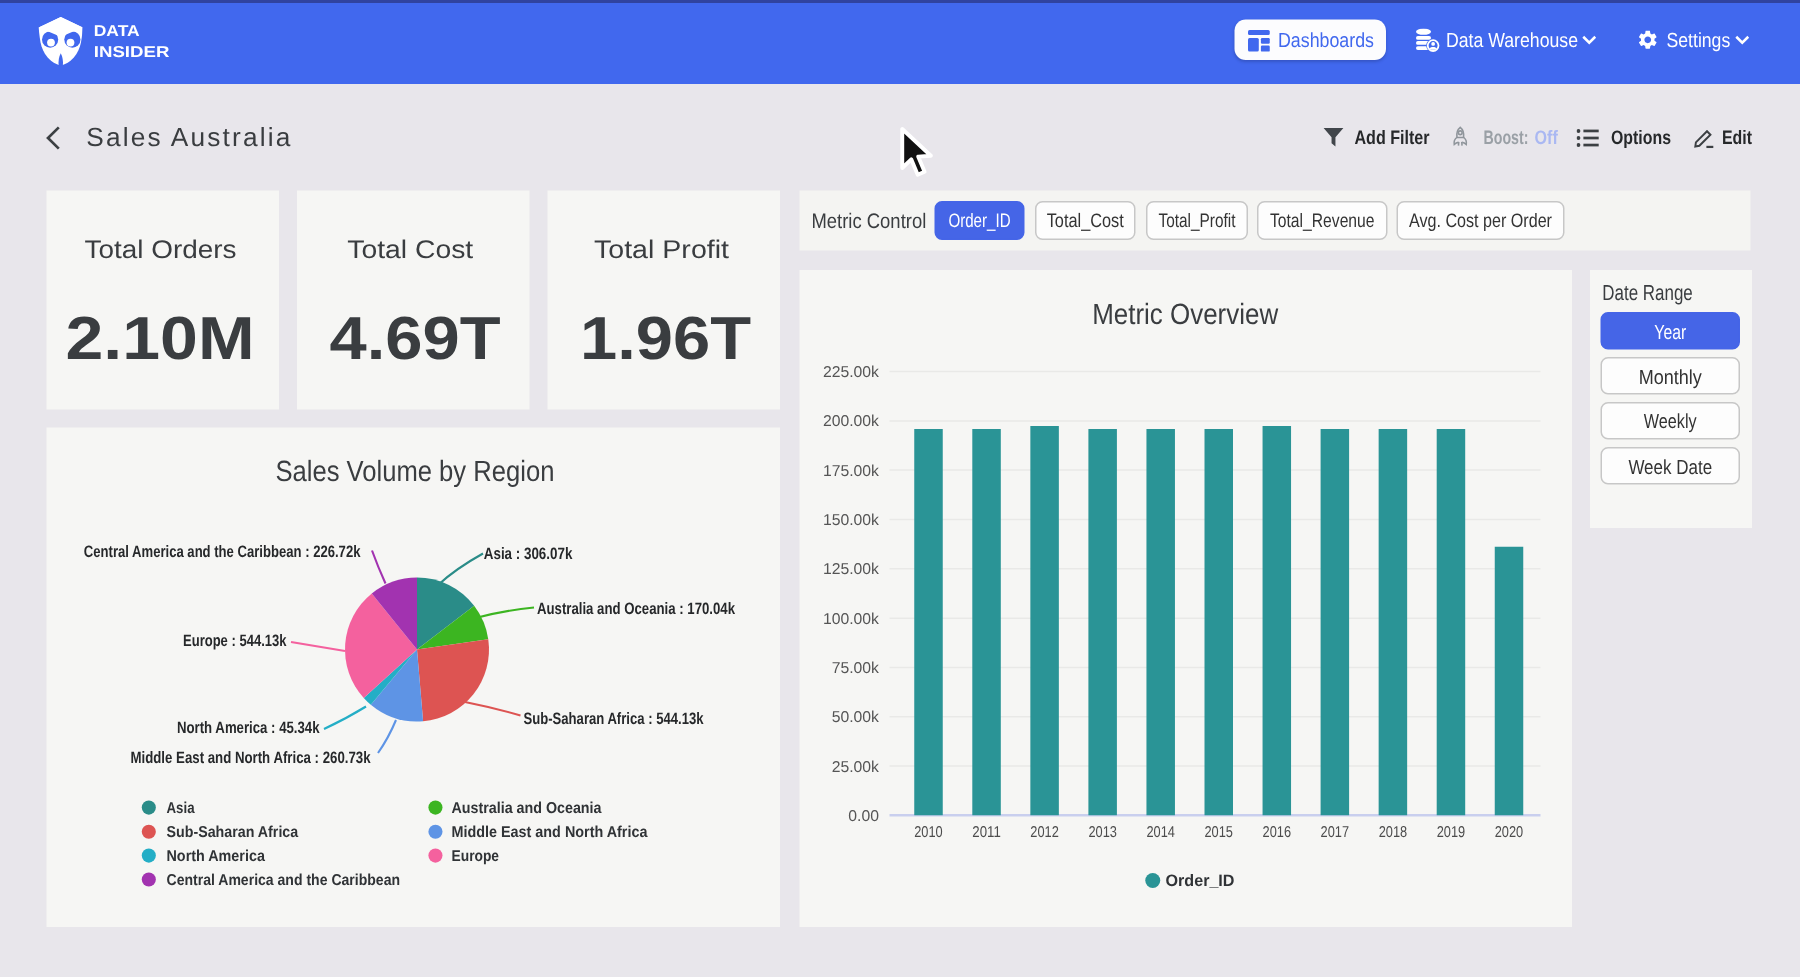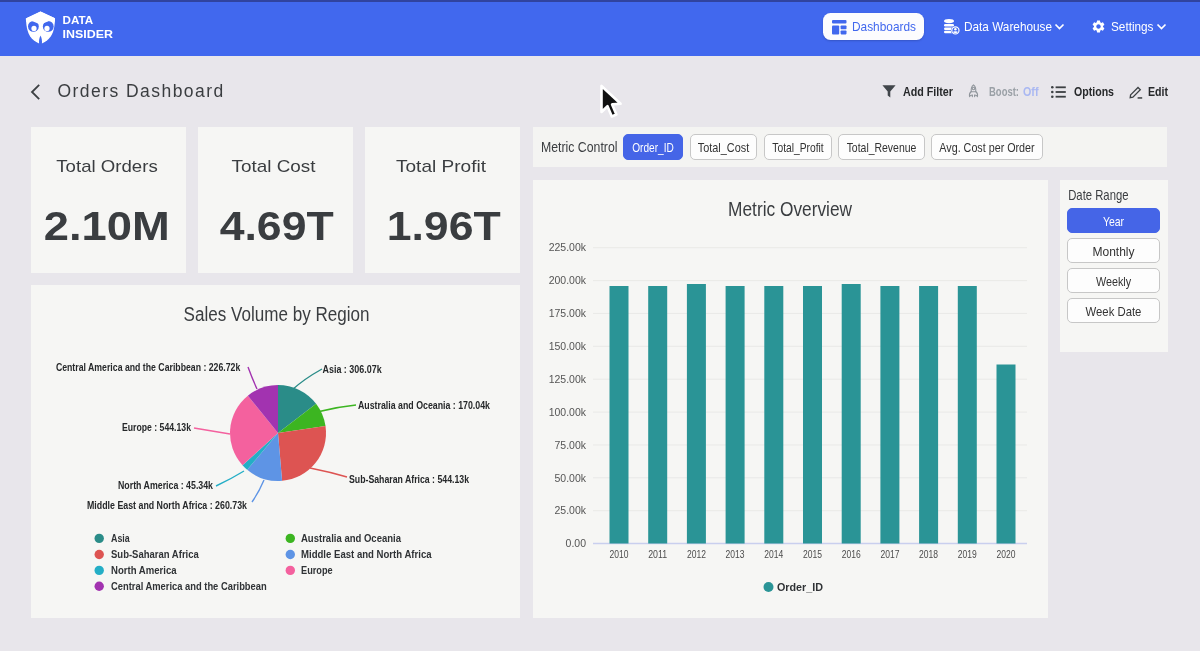--- a/index.html
+++ b/index.html
@@ -52,21 +52,21 @@
 <svg class="abs" style="left:1091px;top:19px;" width="15" height="15" viewBox="0 0 24 24" fill="#fff">
   <path d="M19.14 12.94c.04-.3.06-.61.06-.94 0-.32-.02-.64-.07-.94l2.03-1.58c.18-.14.23-.41.12-.61l-1.92-3.32c-.12-.22-.37-.29-.59-.22l-2.39.96c-.5-.38-1.03-.7-1.62-.94l-.36-2.54c-.04-.24-.24-.41-.48-.41h-3.84c-.24 0-.43.17-.47.41l-.36 2.54c-.59.24-1.13.57-1.62.94l-2.39-.96c-.22-.08-.47 0-.59.22L2.74 8.87c-.12.21-.08.47.12.61l2.03 1.58c-.05.3-.09.63-.09.94s.02.64.07.94l-2.03 1.58c-.18.14-.23.41-.12.61l1.92 3.32c.12.22.37.29.59.22l2.39-.96c.5.38 1.03.7 1.62.94l.36 2.54c.05.24.24.41.48.41h3.84c.24 0 .44-.17.47-.41l.36-2.54c.59-.24 1.13-.56 1.62-.94l2.39.96c.22.08.47 0 .59-.22l1.92-3.32c.12-.22.07-.47-.12-.61l-2.01-1.58zM12 15.6c-1.98 0-3.6-1.62-3.6-3.6s1.62-3.6 3.6-3.6 3.6 1.62 3.6 3.6-1.62 3.6-3.6 3.6z"></path>
 </svg>
 <svg class="abs" style="left:1156px;top:23px;" width="11" height="8" viewBox="0 0 11 8">
     <path d="M1.5 1.5 L5.5 5.5 L9.5 1.5" fill="none" stroke="#fff" stroke-width="1.7"></path>
   </svg>
 
 <svg class="abs" style="left:28px;top:82.5px;" width="14" height="18" viewBox="0 0 14 18">
     <path d="M11.2 1.9 L4.0 9 L11.2 16.1" fill="none" stroke="#3c4043" stroke-width="1.8"></path>
   </svg>
-<div class="abs" style="left:57.5px;top:80.5px;font-size:17.5px;letter-spacing:1.45px;color:#3a3d40;">Orders Dashboard</div>
+<div class="abs" style="left:57.5px;top:80.5px;font-size:17.5px;letter-spacing:1.45px;color:#3a3d40;">Sales Australia</div>
 
 <svg class="abs" style="left:881.5px;top:84.5px;" width="14" height="13" viewBox="0 0 14 13" fill="#41464b">
     <path d="M0.4 0.3 H13.6 L8.3 6.5 V12.6 L5.7 10.5 V6.5 Z"></path>
   </svg>
 
 <svg class="abs" style="left:968px;top:84px;" width="11" height="14" viewBox="0 0 11 14" fill="none" stroke="#8f959b" stroke-width="1.05">
   <path d="M5.5,0.9 C7.3,2.3 8.1,4.7 7.7,7.7 L3.3,7.7 C2.9,4.7 3.7,2.3 5.5,0.9 Z"></path>
   <circle cx="5.5" cy="4.5" r="1.25"></circle>
   <path d="M3.3,7.5 C1.9,8.6 1.2,10.7 1.5,12.3 C2.3,11.5 3.3,11 4.2,10.9"></path>
   <path d="M7.7,7.5 C9.1,8.6 9.8,10.7 9.5,12.3 C8.7,11.5 7.7,11 6.8,10.9"></path>

